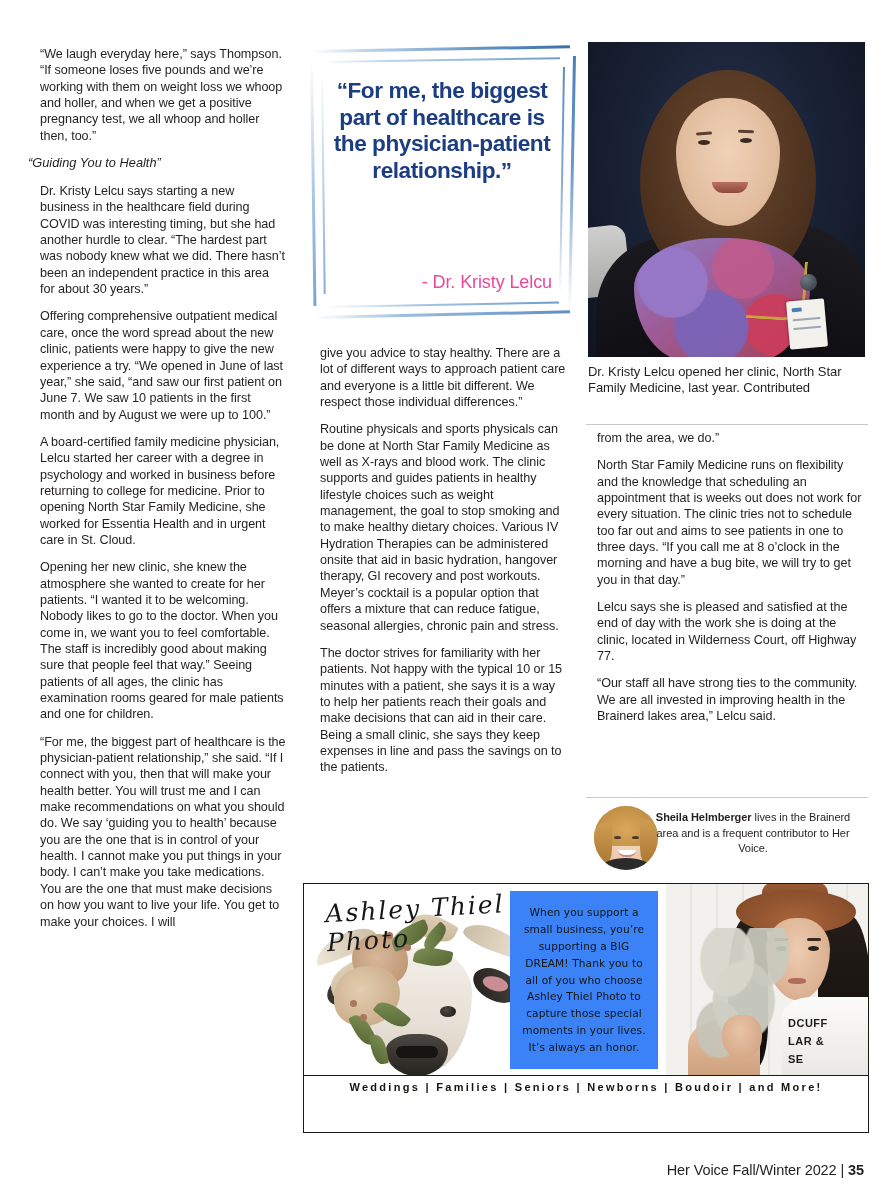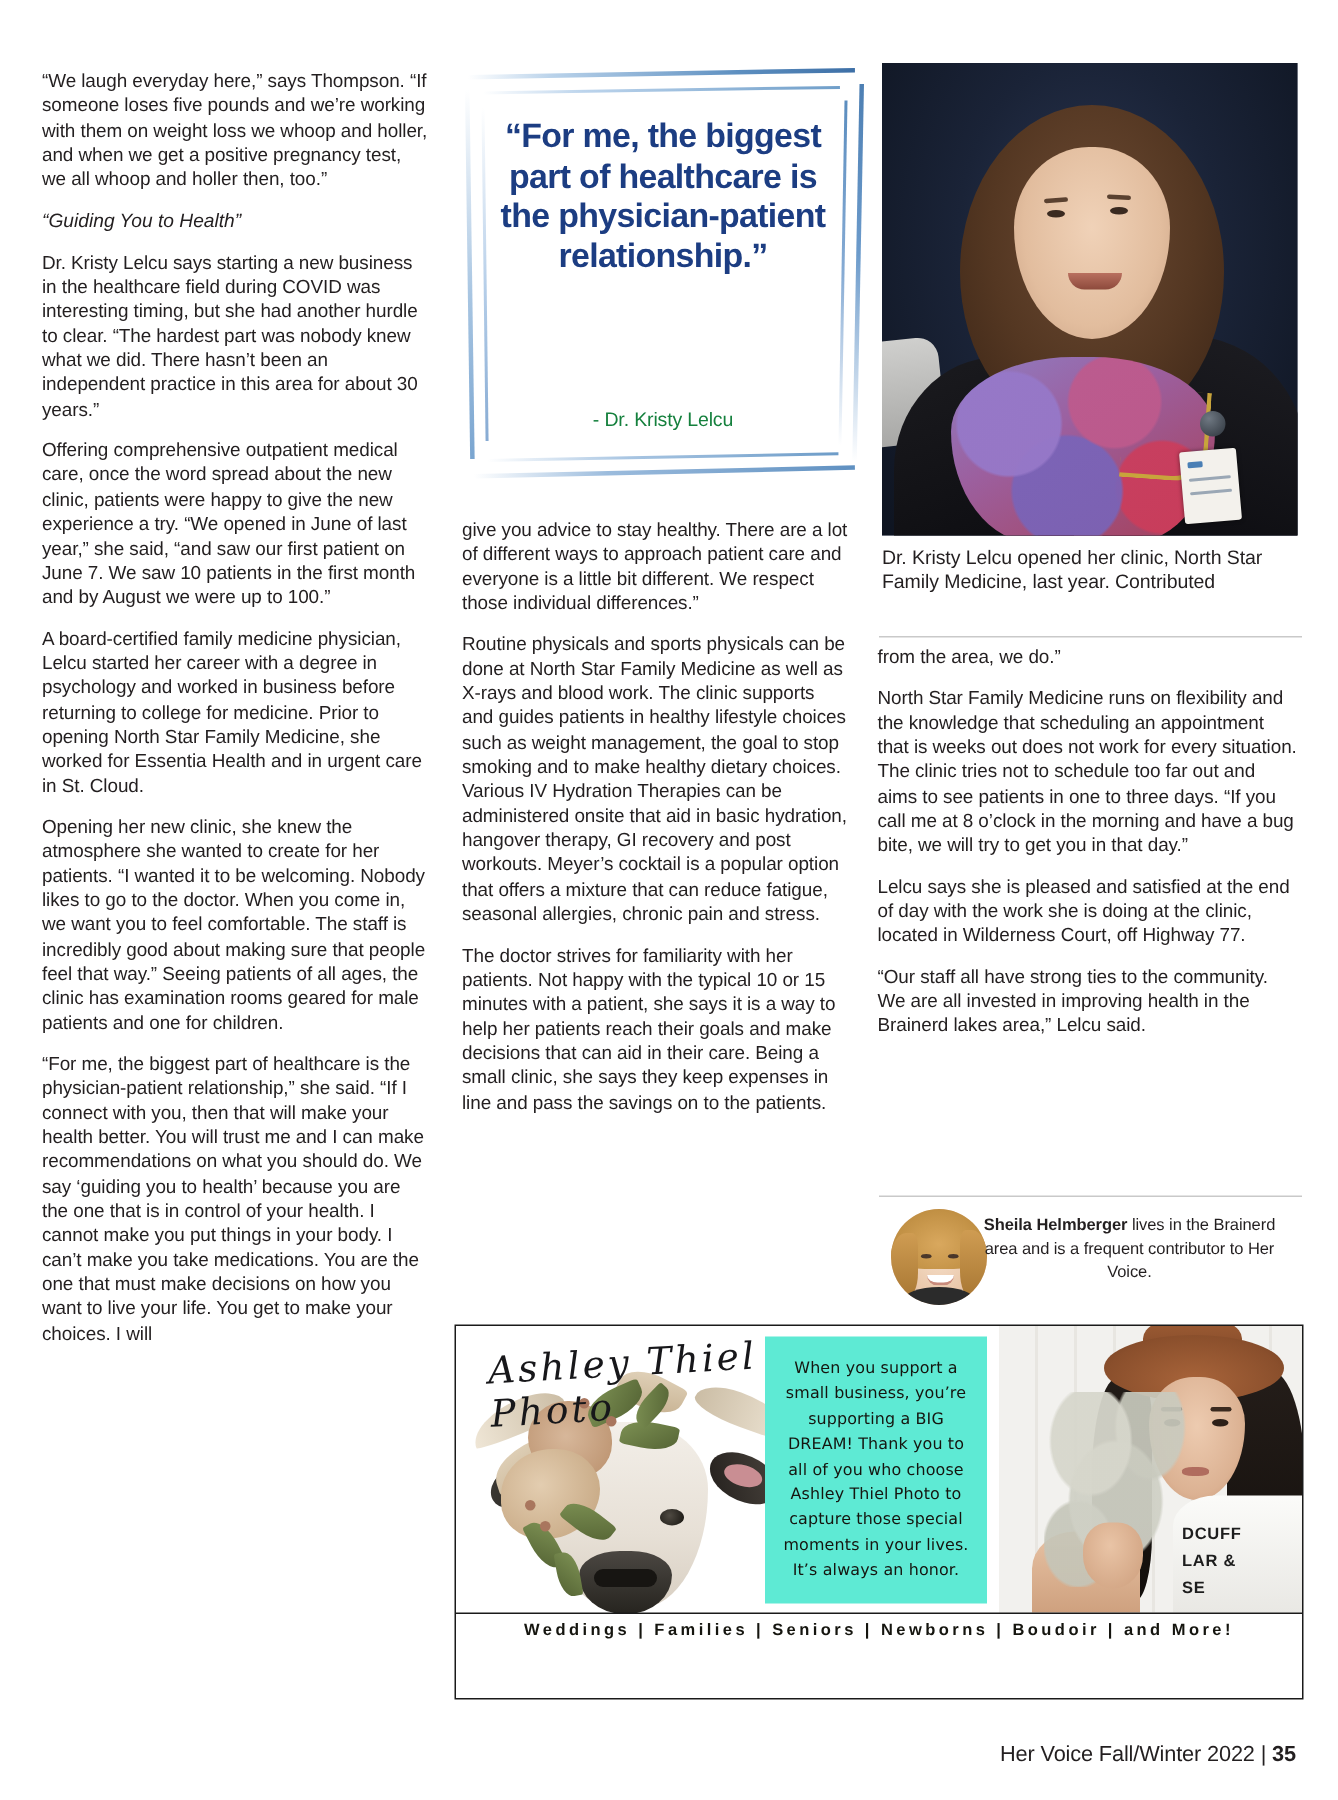--- a/index.html
+++ b/index.html
@@ -13,20 +13,21 @@
   .page { position: relative; width: 892px; height: 1200px; background:#fff; }
 
   
   .col { position: absolute; }
   .col p {
     font-size: 12.6px;
     line-height: 16.35px;
     margin-bottom: 11px;
     text-align: left;
     letter-spacing: -0.05px;
+    margin-left: 12px;
   }
   #col-left  { left: 28px;  top: 46px;  width: 258px; }
   #col-mid   { left: 308px; top: 345px; width: 258px; }
   #col-right { left: 585px; top: 430px; width: 281px; }
 
   
   .sec-head {
     color: #176b70;
     font-size: 19.5px;
     font-weight: bold;
@@ -82,23 +83,23 @@
     position: absolute; left: 26px; top: 34px; width: 220px;
     text-align: center;
     font-size: 22.6px;
     font-weight: bold;
     line-height: 26.5px;
     color: #1c3d82;
     letter-spacing: -0.45px;
   }
   .pq-attrib {
     position: absolute; left: 26px; top: 228px; width: 220px;
-    text-align: center;
-    font-size: 13px;
-    color: #15803d;
+    text-align: right;
+    font-size: 18px;
+    color: #ec4899;
     letter-spacing: -0.1px;
   }
 
   
   #doc-photo {
     position: absolute; left: 588px; top: 42px; width: 277px; height: 315px;
     overflow: hidden;
     background: #141d33;
   }
   .ph-bg { position:absolute; inset:0;
@@ -290,21 +291,21 @@
   .lf-6 { left: 104px; top: 20px;  width: 30px; height: 14px; transform: rotate(-46deg); }
   .pmp { position:absolute; background: linear-gradient(160deg,#e4d6bf,#c4ae8d); }
   .pmp-1 { left: 12px; top: 50px; width: 58px; height: 30px;
            border-radius: 70% 10% 60% 10%; transform: rotate(-18deg); }
   .pmp-2 { left: 96px; top: 6px;  width: 44px; height: 24px;
            border-radius: 60% 10% 60% 10%; transform: rotate(28deg); }
   .berry { position:absolute; width: 7px; height: 7px; border-radius:50%; background:#a9765e; }
 
   .ad-quote {
     position:absolute; left: 206px; top: 7px; width: 148px; height: 178px;
-    background: #5eead4;
+    background: #3b82f6;
     display:flex; align-items:center; justify-content:center;
   }
   .ad-quote p {
     font-family: "DejaVu Sans", sans-serif;
     font-size: 10.6px; line-height: 16.8px; color: #15150f;
     text-align:center; padding: 0 8px; letter-spacing: .1px;
   }
   .ad-model {
     position:absolute; left: 362px; top: 0; right: 0; bottom: 0;
     background: linear-gradient(180deg,#efeeea 0%, #e2e0da 100%);

